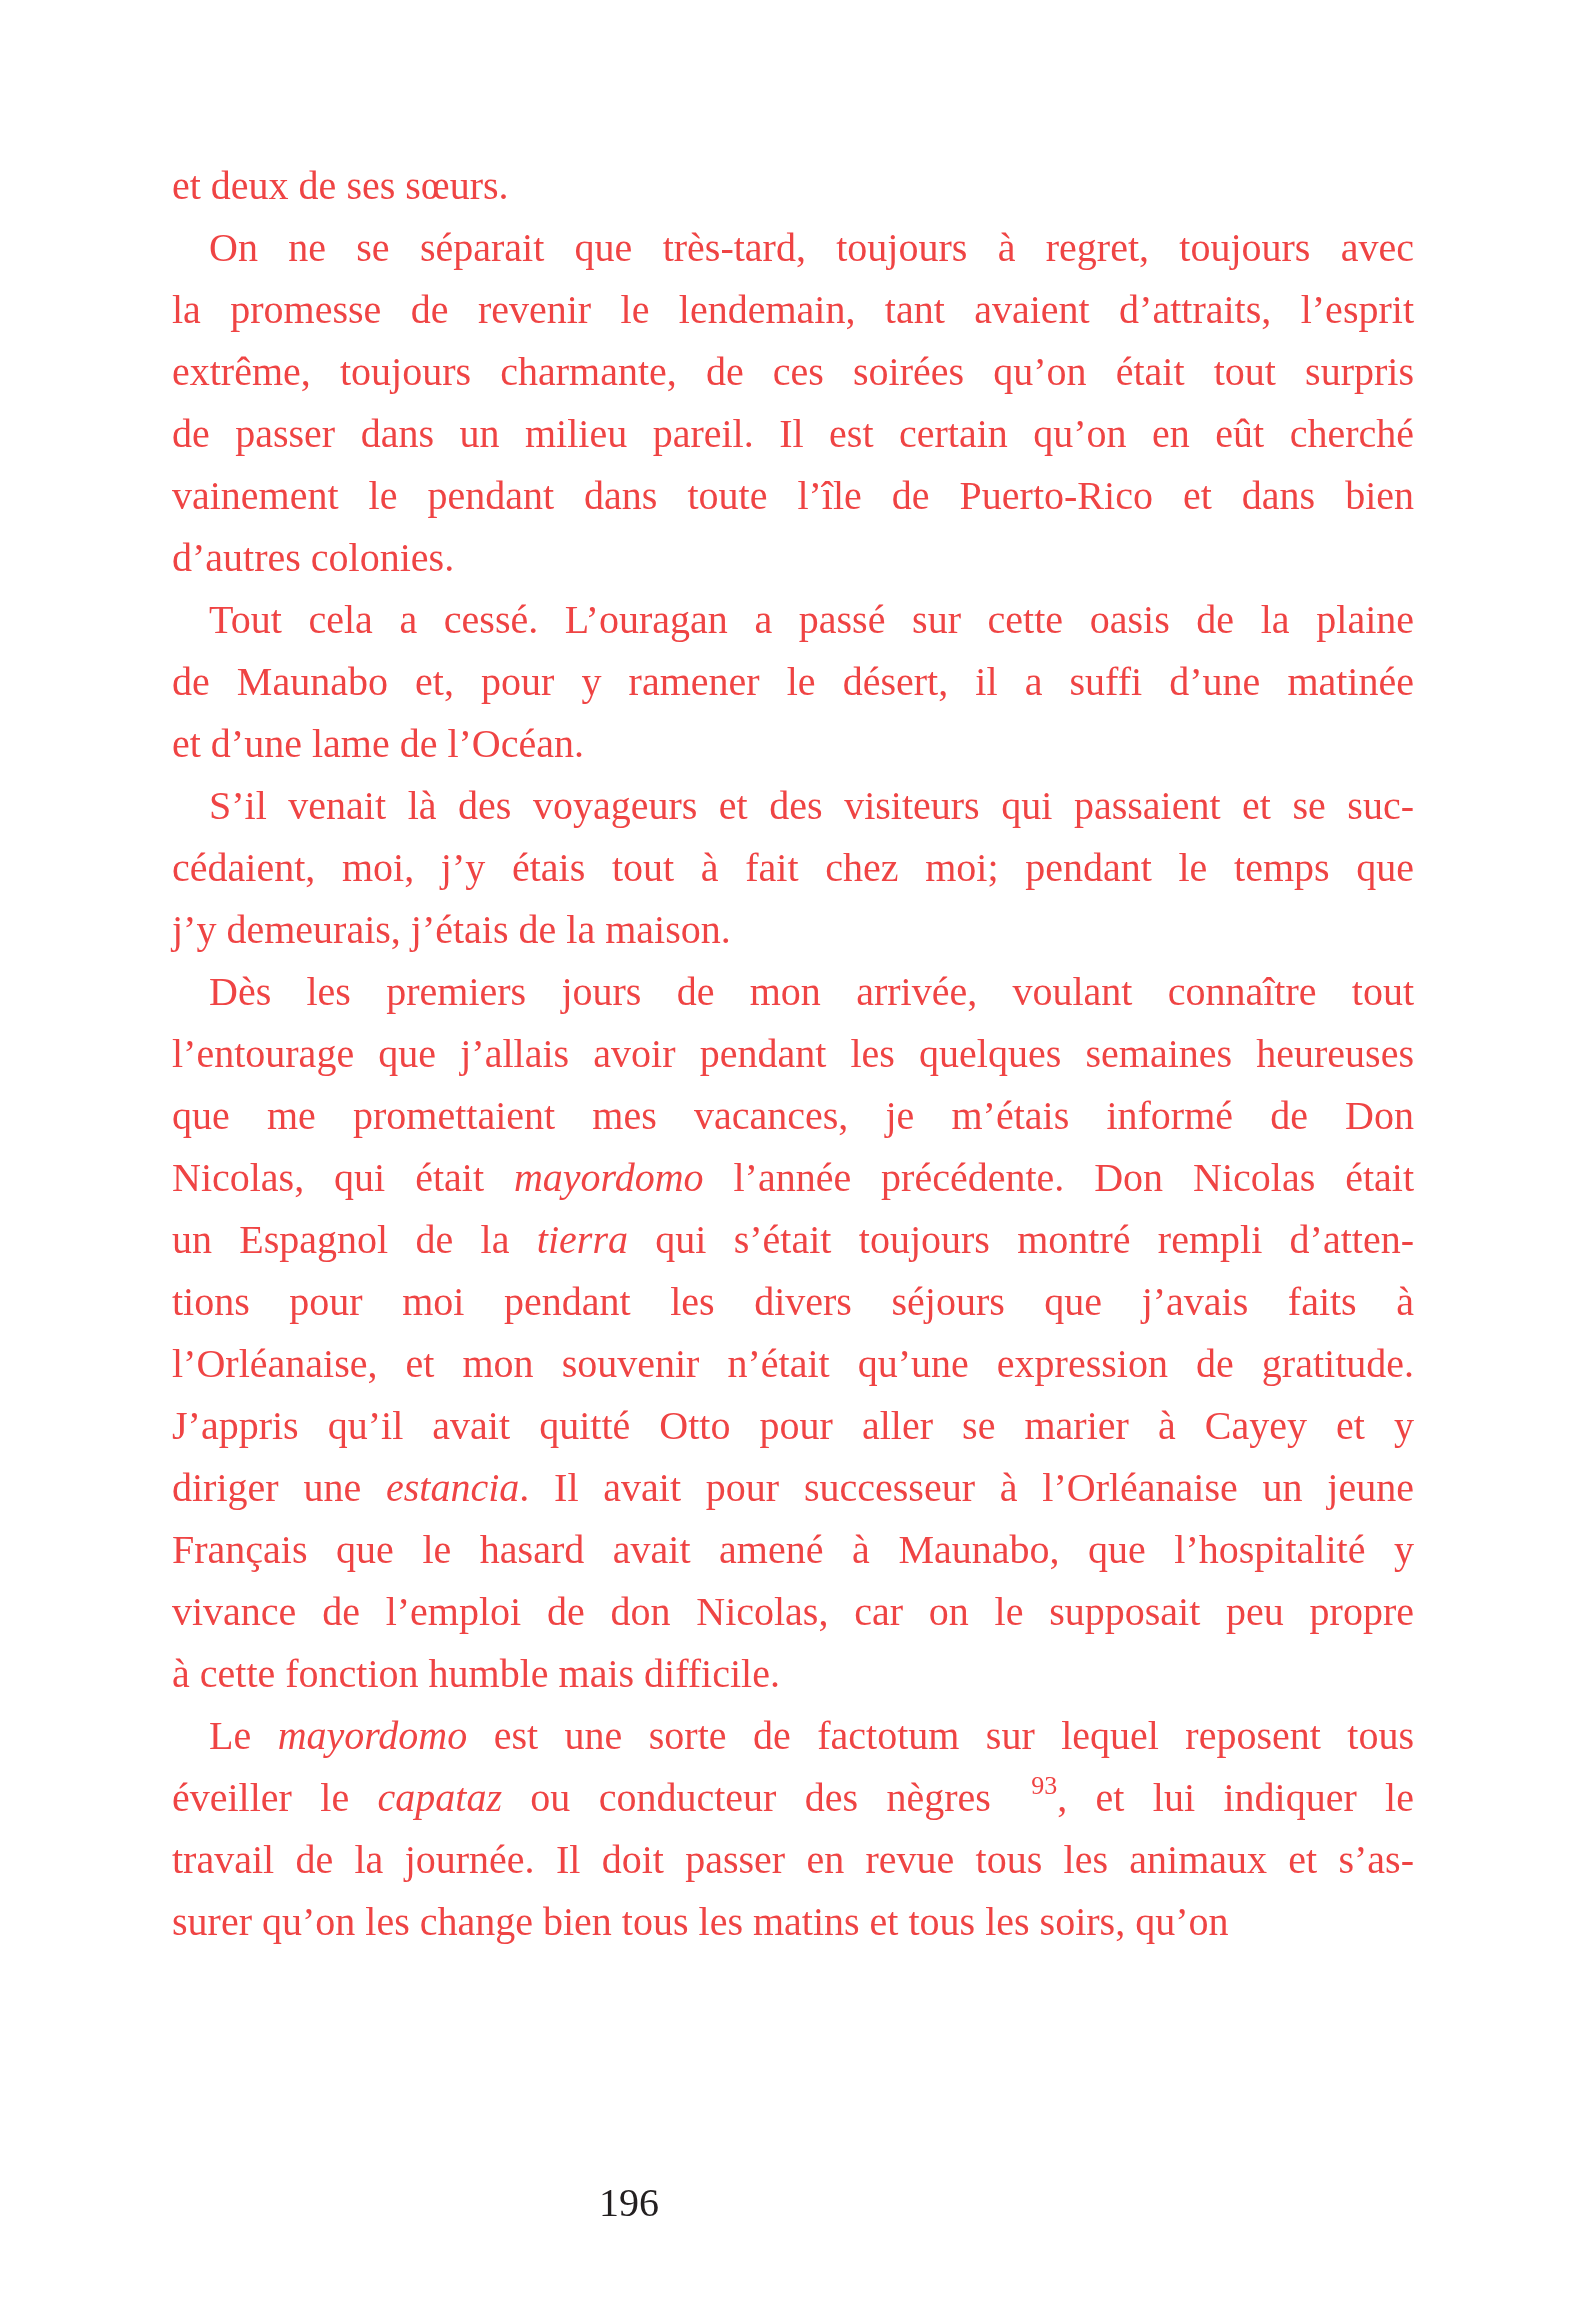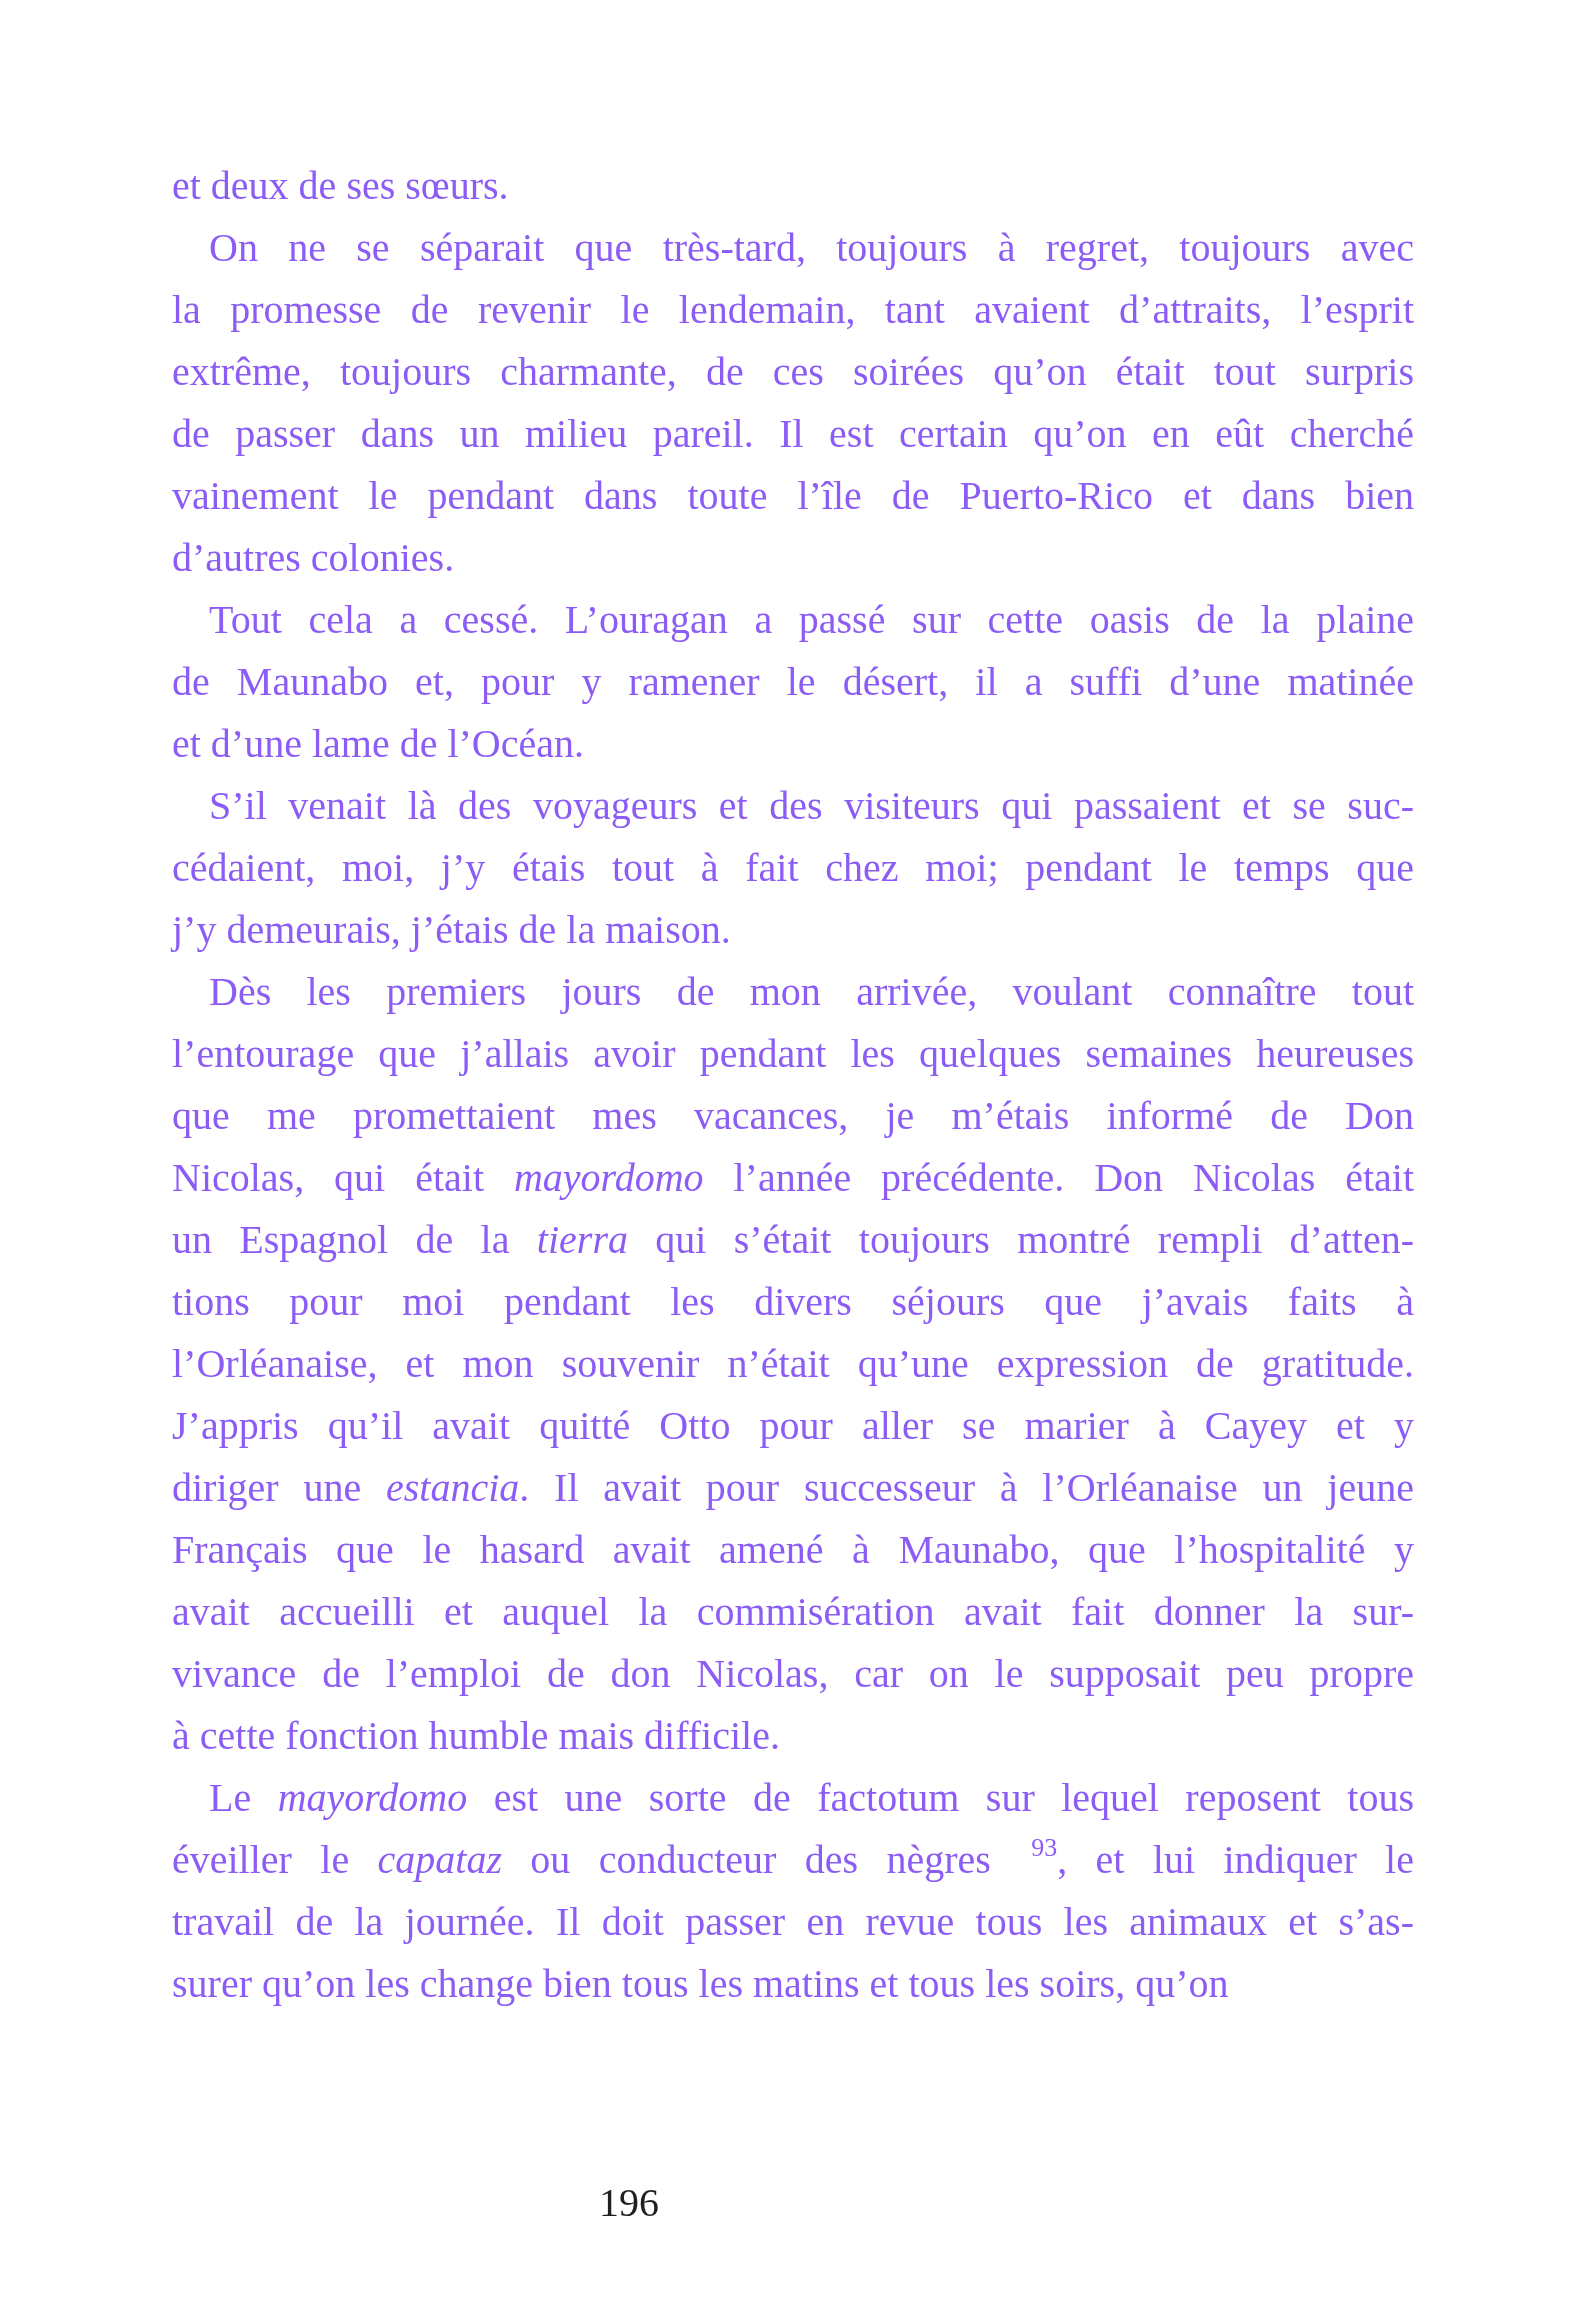--- a/index.html
+++ b/index.html
@@ -14,21 +14,21 @@
       overflow: hidden;
     }
     .page {
       position: absolute;
       left: 172px;
       top: 155px;
       width: 1242px;
       font-family: "Liberation Serif", "DejaVu Serif", serif;
       font-size: 40px;
       line-height: 62px;
-      color: #8b5cf6;
+      color: #ef4444;
       text-align: justify;
       hyphens: manual;
     }
     .page .line {
       display: block;
       text-align: justify;
       text-align-last: justify;
       white-space: nowrap;
       height: 62px;
       overflow: visible;
@@ -87,21 +87,20 @@
       <span class="line indent"><span>Dès les premiers jours de mon arrivée, voulant connaître tout</span></span>
       <span class="line"><span>l’entourage que j’allais avoir pendant les quelques semaines heureuses</span></span>
       <span class="line"><span>que me promettaient mes vacances, je m’étais informé de Don</span></span>
       <span class="line"><span>Nicolas, qui était </span><em>mayordomo</em><span> l’année précédente. Don Nicolas était</span></span>
       <span class="line"><span>un Espagnol de la </span><em>tierra</em><span> qui s’était toujours montré rempli d’atten-</span></span>
       <span class="line"><span>tions pour moi pendant les divers séjours que j’avais faits à</span></span>
       <span class="line"><span>l’Orléanaise, et mon souvenir n’était qu’une expression de gratitude.</span></span>
       <span class="line"><span>J’appris qu’il avait quitté Otto pour aller se marier à Cayey et y</span></span>
       <span class="line"><span>diriger une </span><em>estancia</em><span>. Il avait pour successeur à l’Orléanaise un jeune</span></span>
       <span class="line"><span>Français que le hasard avait amené à Maunabo, que l’hospitalité y</span></span>
-      <span class="line"><span>avait accueilli et auquel la commisération avait fait donner la sur-</span></span>
       <span class="line"><span>vivance de l’emploi de don Nicolas, car on le supposait peu propre</span></span>
       <span class="line last"><span>à cette fonction humble mais difficile.</span></span>
     </div>
     <div class="paragraph">
       <span class="line indent"><span>Le </span><em>mayordomo</em><span> est une sorte de factotum sur lequel reposent tous</span></span>
       <span class="line"><span>éveiller le </span><em>capataz</em><span> ou conducteur des nègres </span><sup>93</sup><span>, et lui indiquer le</span></span>
       <span class="line"><span>travail de la journée. Il doit passer en revue tous les animaux et s’as-</span></span>
       <span class="line last"><span>surer qu’on les change bien tous les matins et tous les soirs, qu’on</span></span>
     </div>
   </div>

